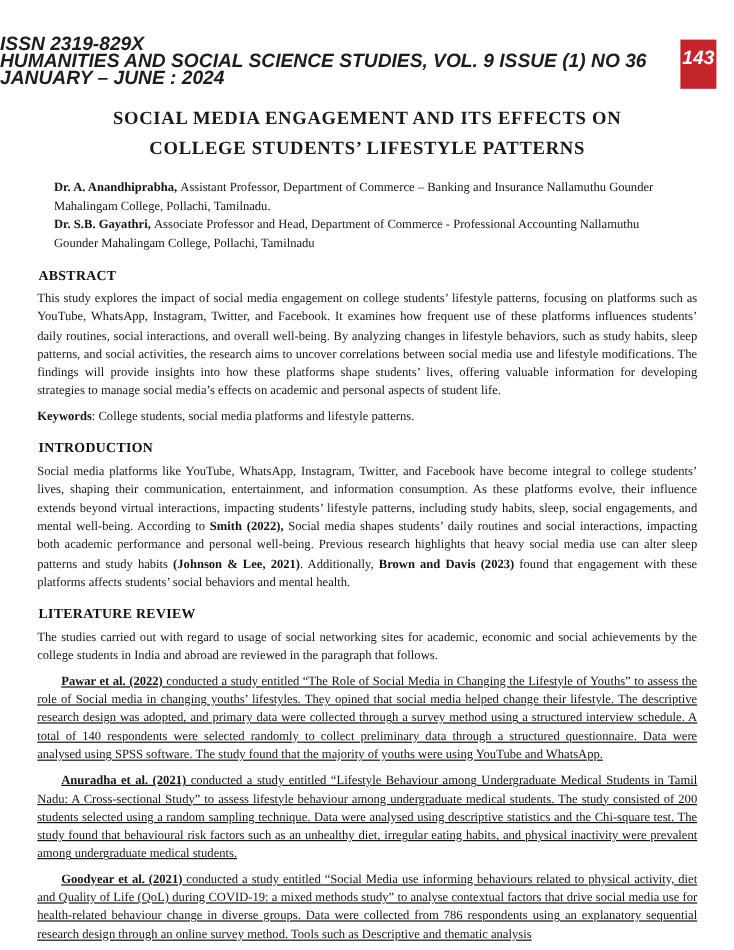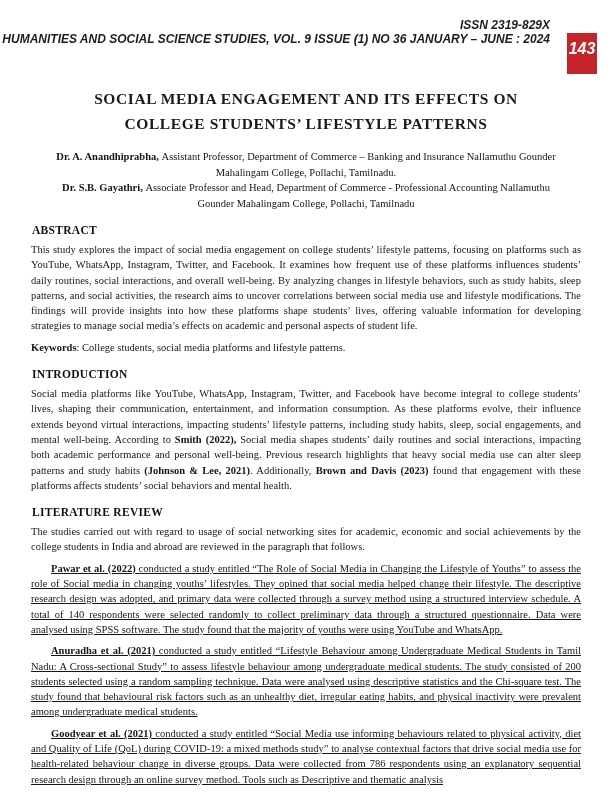--- a/index.html
+++ b/index.html
@@ -2,35 +2,35 @@
 <html><head>
 <meta charset="utf-8">
 <style>
   * { box-sizing: border-box; }
   html, body { margin: 0; padding: 0; background: #ffffff; }
   .page {
     width: 612px; height: 792px; background: #ffffff; position: relative;
     font-family: "Liberation Serif", serif; color: #151515; overflow: hidden;
   }
   .hdr {
-    position: absolute; top: 18px; left: 0; right: 62px; text-align: right;
+    position: absolute; top: 31px; left: 0; right: 62px; text-align: left;
     font-family: "Liberation Sans", sans-serif; font-weight: 700; font-style: italic;
-    font-size: 12px; line-height: 14px; color: #1d1d1d;
+    font-size: 16px; line-height: 14px; color: #1d1d1d;
   }
   .badge {
     position: absolute; top: 33px; right: 15px; width: 30px; height: 41px;
     color: #ffffff; font-family: "Liberation Sans", sans-serif; font-weight: 700;
     font-style: italic; font-size: 16px; text-align: center; padding-top: 7px;
   }
   .content { position: absolute; top: 74px; left: 31px; width: 550px; }
   .title {
     margin: 12px auto; width: 470px; text-align: center; font-weight: 700;
     font-size: 15.5px; line-height: 25px; letter-spacing: 0.6px; color: #1a1a1a;
   }
-  .authors { margin-top: 13px; text-align: center; font-size: 10.5px; line-height: 15.5px; }
+  .authors { margin-top: 13px; font-size: 10.5px; line-height: 15.5px; }
   .authors p { margin: 0 14px; }
   .sec-heading {
     font-size: 11.5px; font-weight: 700; letter-spacing: 0.3px;
     margin: 13px 0 0 1px; color: #111;
   }
   .para {
     margin: 6px 0 0 0; font-size: 10.5px; line-height: 15.3px;
     text-align: justify; color: #161616;
   }
   .indent { text-indent: 20px; text-decoration: underline; }

